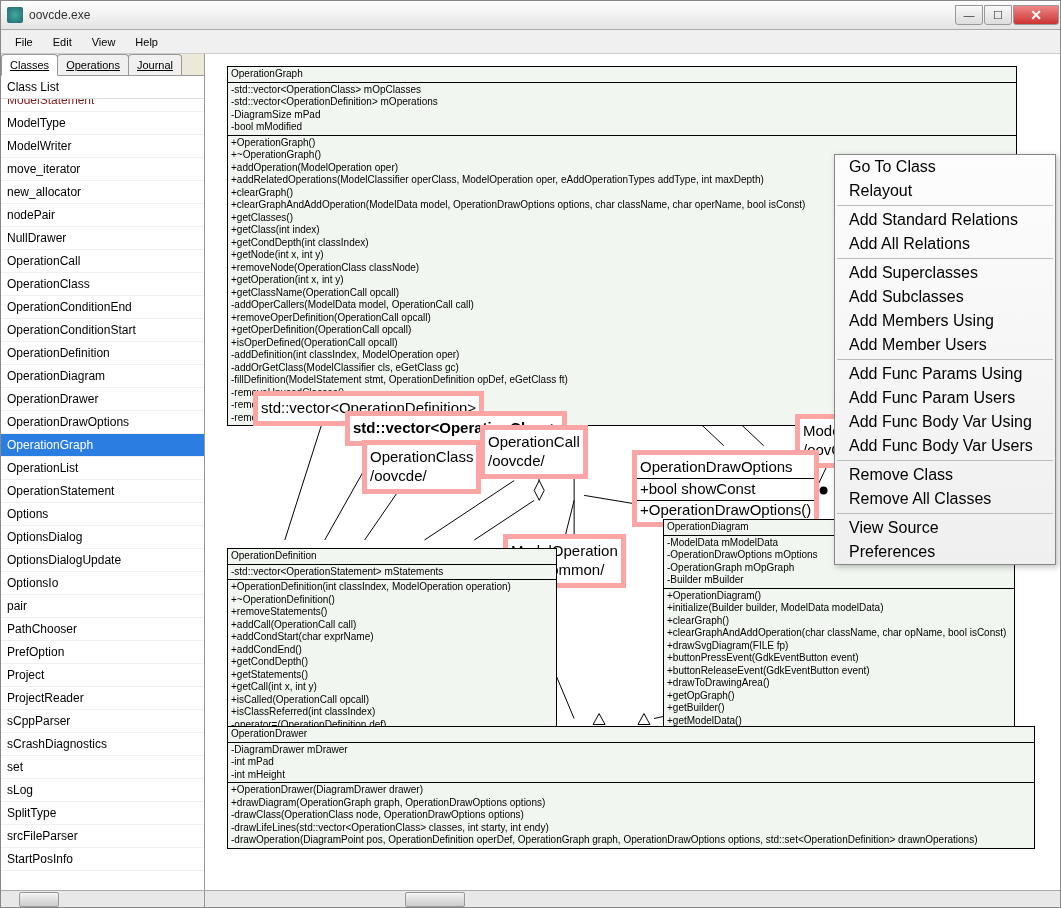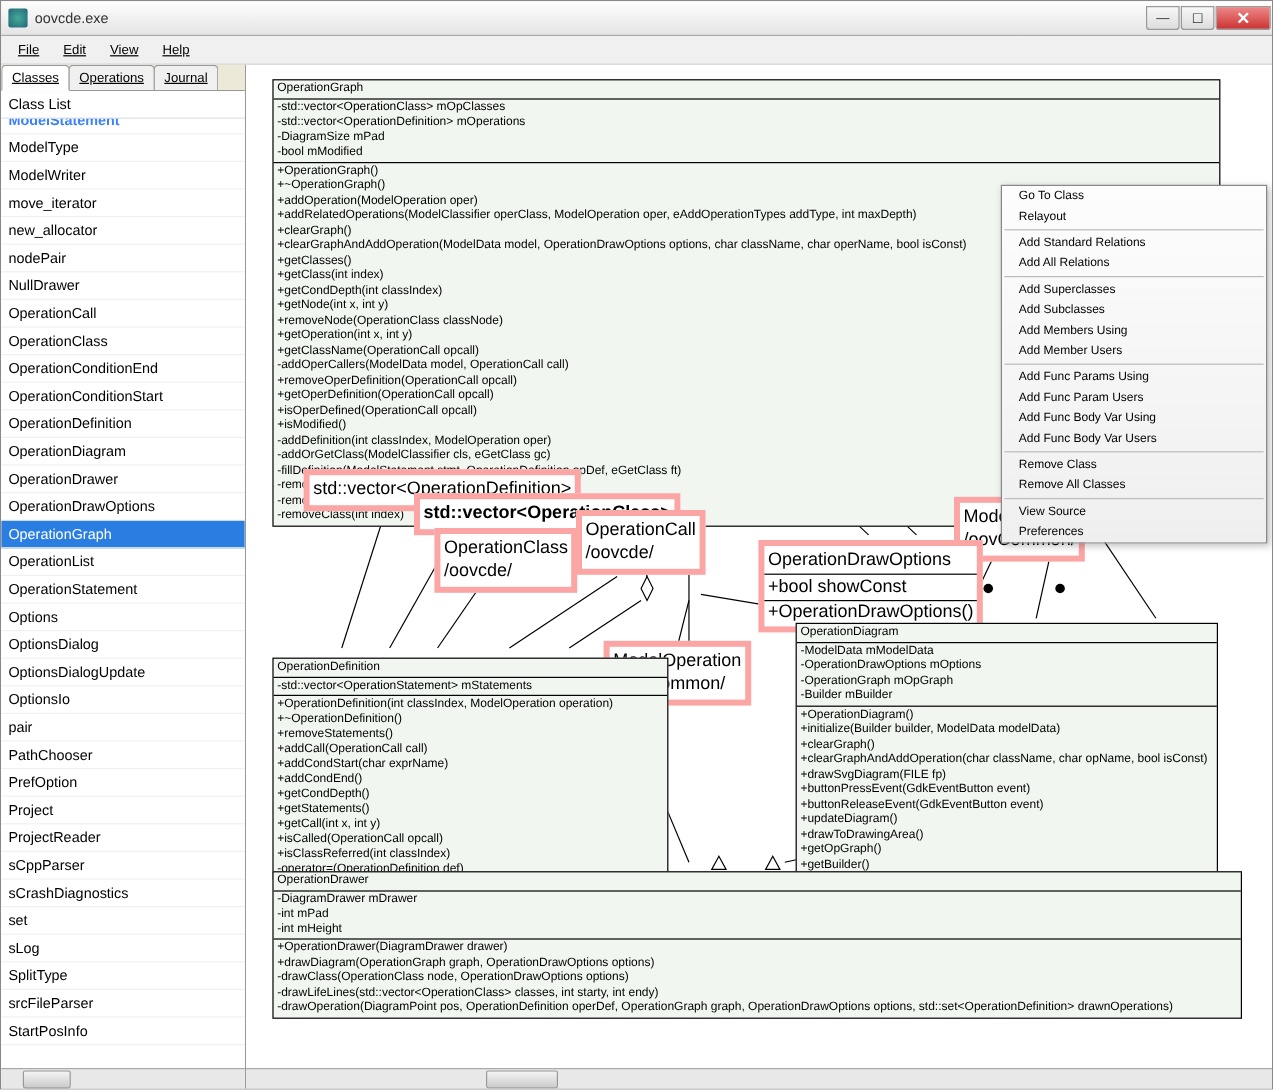--- a/index.html
+++ b/index.html
@@ -8,21 +8,21 @@
 .window { width: 1061px; height: 908px; background: #f0f0f0; display: flex; flex-direction: column; border: 1px solid #888; }
 
 .titlebar { height: 29px; background: linear-gradient(to bottom, #fefefe, #e4e4e4); display: flex; align-items: center; padding: 0 1px 0 6px; border-bottom: 1px solid #aaa; position: relative; }
 .app-icon { width: 16px; height: 16px; margin-right: 6px; background: radial-gradient(circle, #4a9, #267); border-radius: 2px; }
 .title-text { color: #333; font-size: 12px; flex: 1; }
 .win-controls { display: flex; gap: 1px; }
 .win-btn { width: 28px; height: 20px; background: linear-gradient(to bottom, #f8f8f8, #ddd); border: 1px solid #999; border-radius: 0 0 3px 3px; display: flex; align-items: center; justify-content: center; font-family: Arial; font-size: 11px; color: #333; }
 .win-btn.close { background: linear-gradient(to bottom, #e88, #c33); color: #fff; width: 46px; font-size: 14px; font-weight: bold; }
 
 .menubar { height: 24px; background: #f0f0f0; display: flex; align-items: center; padding: 0 4px; border-bottom: 1px solid #ccc; }
-.menu-item { padding: 3px 10px; text-decoration: underline; cursor: default; }
+.menu-item { padding: 3px 10px; cursor: default; }
 
 .workspace { flex: 1; display: flex; min-height: 0; }
 
 .sidebar { width: 204px; background: #fff; border-right: 1px solid #999; display: flex; flex-direction: column; }
 .tabs-row { display: flex; background: #ece9d8; border-bottom: 1px solid #999; }
 .tab { padding: 4px 8px; border: 1px solid #999; border-bottom: none; background: #f0f0f0; font-size: 11px; border-radius: 4px 4px 0 0; margin-right: -1px; text-decoration: underline; }
 .tab.active { background: #fff; position: relative; z-index: 1; border-bottom: 1px solid #fff; margin-bottom: -1px; }
 .section-header { padding: 4px 6px; font-size: 12px; background: #fff; border-bottom: 1px solid #ddd; }
 .class-list { flex: 1; overflow-y: auto; background: #fff; }
 .class-item { padding: 4px 6px; font-size: 12px; cursor: default; white-space: nowrap; border-bottom: 1px solid #f0f0f0; }
@@ -36,21 +36,21 @@
 .uml-box { position: absolute; background: #f1f6f0; border: 1px solid #000; font-size: 10px; line-height: 1.25; display: flex; flex-direction: column; }
 .uml-title { border-bottom: 1px solid #000; padding: 1px 3px; font-weight: normal; }
 .uml-section { border-bottom: 1px solid #000; padding: 1px 3px; display: flex; flex-direction: column; }
 .uml-section:last-child { border-bottom: none; }
 .uml-line { white-space: nowrap; }
 
 .node { position: absolute; background: #fff; border: 5px solid #fca5a5; padding: 3px 3px; font-size: 15px; line-height: 1.25; }
 
 .edges { position: absolute; left: 0; top: 0; width: 100%; height: 100%; pointer-events: none; }
 
-.context-menu { position: absolute; right: 4px; top: 100px; width: 222px; background: linear-gradient(to bottom, #fdfdfd, #efefef); border: 1px solid #888; box-shadow: 2px 2px 6px rgba(0,0,0,0.25); font-size: 10px; z-index: 100; }
+.context-menu { position: absolute; right: 4px; top: 100px; width: 222px; background: linear-gradient(to bottom, #fdfdfd, #efefef); border: 1px solid #888; box-shadow: 2px 2px 6px rgba(0,0,0,0.25); font-size: 16px; z-index: 100; }
 .ctx-item { padding: 3px 14px; cursor: default; }
 .ctx-sep { height: 1px; background: #bbb; margin: 2px 2px; }
 
 .canvas-hscroll { position: absolute; left: 0; right: 0; bottom: 0; height: 17px; background: #e8e8e8; border-top: 1px solid #aaa; }
 .canvas-hscroll .hscroll-thumb { left: 200px; width: 60px; }
 </style>
 </head>
 <body>
 
 <div class="window">
@@ -75,21 +75,21 @@
   <div class="workspace">
 
     <div class="sidebar">
       <div class="tabs-row">
         <div class="tab active">Classes</div>
         <div class="tab">Operations</div>
         <div class="tab">Journal</div>
       </div>
       <div class="section-header">Class List</div>
       <div class="class-list" id="class-list">
-          <div class="class-item" style="margin-top: -10px; color: #3b82f6; font-weight: bold;">ModelStatement</div>
+          <div class="class-item" style="margin-top: -10px; color: #7f1d1d;">ModelStatement</div>
           <div class="class-item">ModelType</div>
           <div class="class-item">ModelWriter</div>
           <div class="class-item">move_iterator</div>
           <div class="class-item">new_allocator</div>
           <div class="class-item">nodePair</div>
           <div class="class-item">NullDrawer</div>
           <div class="class-item">OperationCall</div>
           <div class="class-item">OperationClass</div>
           <div class="class-item">OperationConditionEnd</div>
           <div class="class-item">OperationConditionStart</div>
@@ -199,21 +199,20 @@
               <div class="uml-line">+getClass(int index)</div>
               <div class="uml-line">+getCondDepth(int classIndex)</div>
               <div class="uml-line">+getNode(int x, int y)</div>
               <div class="uml-line">+removeNode(OperationClass classNode)</div>
               <div class="uml-line">+getOperation(int x, int y)</div>
               <div class="uml-line">+getClassName(OperationCall opcall)</div>
               <div class="uml-line">-addOperCallers(ModelData model, OperationCall call)</div>
               <div class="uml-line">+removeOperDefinition(OperationCall opcall)</div>
               <div class="uml-line">+getOperDefinition(OperationCall opcall)</div>
               <div class="uml-line">+isOperDefined(OperationCall opcall)</div>
-              <div class="uml-line">+isModified()</div>
               <div class="uml-line">-addDefinition(int classIndex, ModelOperation oper)</div>
               <div class="uml-line">-addOrGetClass(ModelClassifier cls, eGetClass gc)</div>
               <div class="uml-line">-fillDefinition(ModelStatement stmt, OperationDefinition opDef, eGetClass ft)</div>
               <div class="uml-line">-removeUnusedClasses()</div>
               <div class="uml-line">-removeOperation(int index)</div>
               <div class="uml-line">-removeClass(int index)</div>
             </div>
         </div>
 
         <div class="node" style="left:48px;top:337px;">std::vector&lt;OperationDefinition&gt;</div>
@@ -270,21 +269,20 @@
               <div class="uml-line">-Builder mBuilder</div>
             </div>
           <div class="uml-section" id="opdiag-ops">
               <div class="uml-line">+OperationDiagram()</div>
               <div class="uml-line">+initialize(Builder builder, ModelData modelData)</div>
               <div class="uml-line">+clearGraph()</div>
               <div class="uml-line">+clearGraphAndAddOperation(char className, char opName, bool isConst)</div>
               <div class="uml-line">+drawSvgDiagram(FILE fp)</div>
               <div class="uml-line">+buttonPressEvent(GdkEventButton event)</div>
               <div class="uml-line">+buttonReleaseEvent(GdkEventButton event)</div>
-              <div class="uml-line">+updateDiagram()</div>
               <div class="uml-line">+drawToDrawingArea()</div>
               <div class="uml-line">+getOpGraph()</div>
               <div class="uml-line">+getBuilder()</div>
               <div class="uml-line">+getModelData()</div>
               <div class="uml-line">+getOptions()</div>
             </div>
         </div>
 
         <div class="uml-box" id="box-opdrawer" style="left:22px;top:672px;width:808px;">
           <div class="uml-title">OperationDrawer</div>

